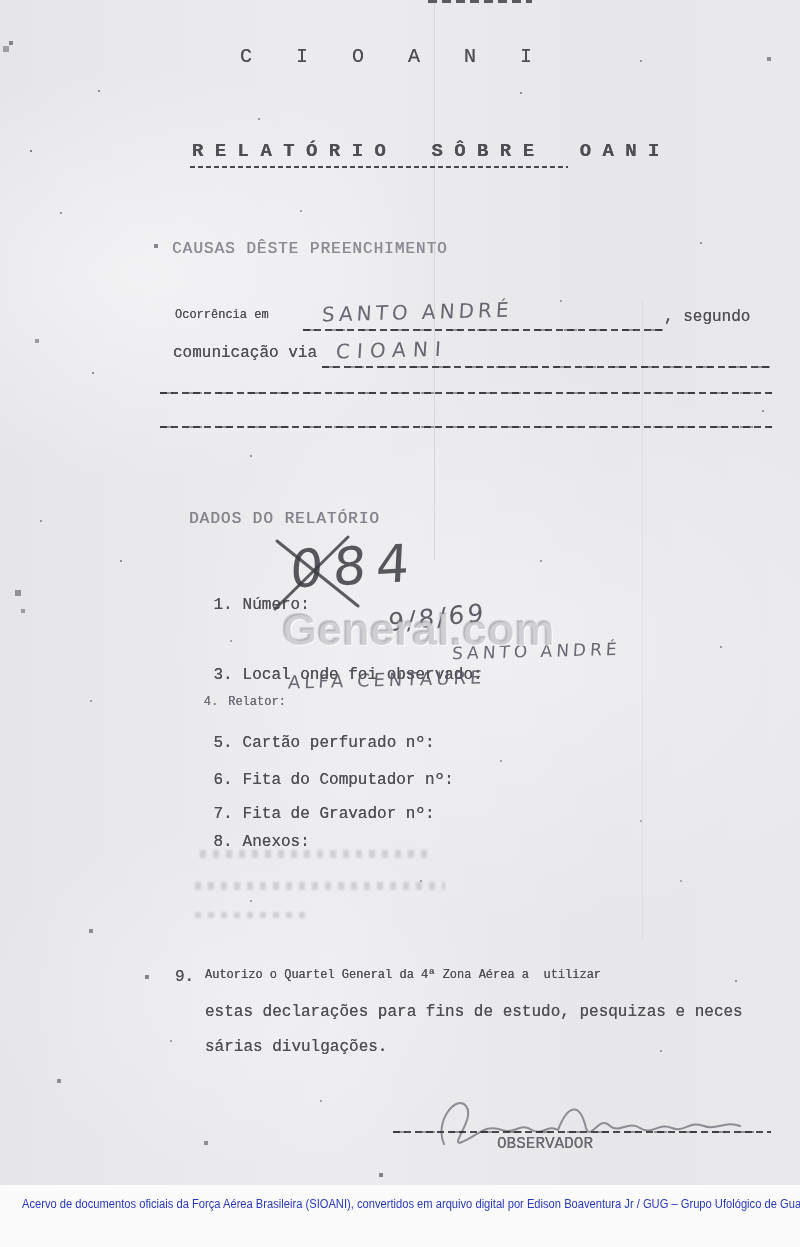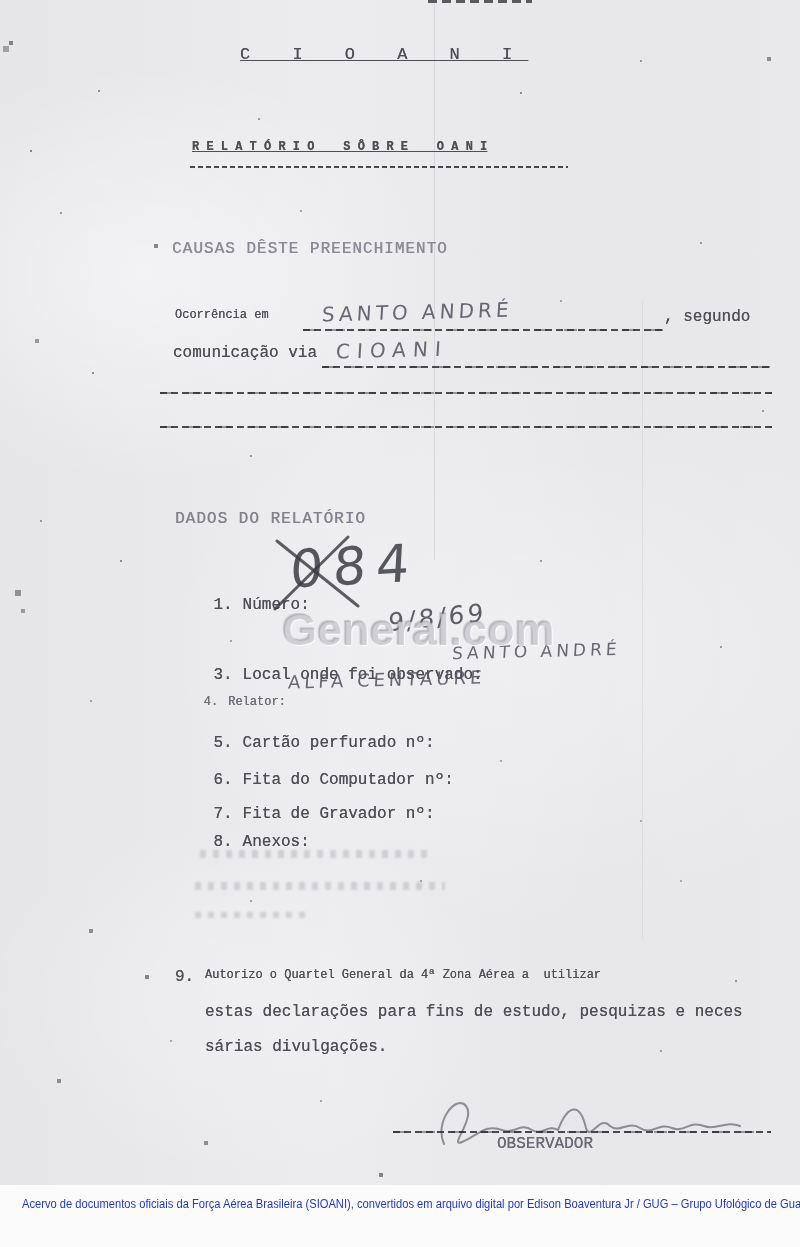--- a/index.html
+++ b/index.html
@@ -62,40 +62,40 @@
 <body>
 
 <div id="page">
 
   <div class="abs" style="left:428px;top:0;width:104px;height:3px;opacity:.75;
               background:repeating-linear-gradient(90deg,#2a2a30 0 9px,transparent 9px 14px);"></div>
   <div class="abs crease" style="left:434px;top:0;height:560px;"></div>
   <div class="abs crease" style="left:642px;top:300px;height:640px;background:rgba(100,100,112,.08);"></div>
   <div class="abs" id="speckles"></div>
 
-  <div class="abs mono" style="left:240px;top:45px;font-size:17px;letter-spacing:16px;text-decoration:underline;">C I O A N I</div>
+  <div class="abs mono" style="left:240px;top:45px;font-size:20px;letter-spacing:16px;">C I O A N I</div>
 
-  <div class="abs mono" style="left:192px;top:140px;font-size:12px;font-weight:bold;text-decoration:underline;">R E L A T Ó R I O    S Ô B R E    O A N I</div>
+  <div class="abs mono" style="left:192px;top:140px;font-size:19px;font-weight:bold;">R E L A T Ó R I O    S Ô B R E    O A N I</div>
   <div class="abs titleline" style="left:190px;top:166px;width:378px;"></div>
 
   <div class="abs mono faded" style="left:172px;top:240px;font-size:16px;letter-spacing:1px;">CAUSAS DÊSTE PREENCHIMENTO</div>
 
   <div class="abs mono" style="left:175px;top:308px;font-size:12px;">Ocorrência em</div>
   <div class="abs hand" style="left:322px;top:300px;font-size:20px;letter-spacing:4px;">SANTO ANDRÉ</div>
   <div class="abs dashline" style="left:303px;top:329px;width:360px;"></div>
   <div class="abs mono" style="left:664px;top:308px;font-size:16px;">, segundo</div>
 
   <div class="abs mono" style="left:173px;top:344px;font-size:16px;">comunicação via</div>
   <div class="abs hand" style="left:336px;top:338px;font-size:20px;letter-spacing:7px;">CIOANI</div>
   <div class="abs dashline" style="left:322px;top:366px;width:450px;"></div>
 
   <div class="abs dashline" style="left:160px;top:392px;width:612px;"></div>
   <div class="abs dashline" style="left:160px;top:426px;width:612px;"></div>
 
-  <div class="abs mono faded" style="left:175px;top:510px;font-size:16px;letter-spacing:1px;color:#80808a;">DADOS DO RELATÓRIO</div>
+  <div class="abs mono faded" style="left:189px;top:510px;font-size:16px;letter-spacing:1px;color:#80808a;">DADOS DO RELATÓRIO</div>
 
   <div class="abs mono" style="left:175px;top:578px;font-size:16px;">
     <span>1.</span><span class="gap">Número:</span>
   </div>
   <div class="abs mono" style="left:175px;top:648px;font-size:16px;">
     <span>3.</span><span class="gap">Local onde foi observado:</span>
   </div>
   <div class="abs mono" style="left:175px;top:681px;font-size:12px;color:#6e6e78;">
     <span>4.</span><span class="gap">Relator:</span>
   </div>

